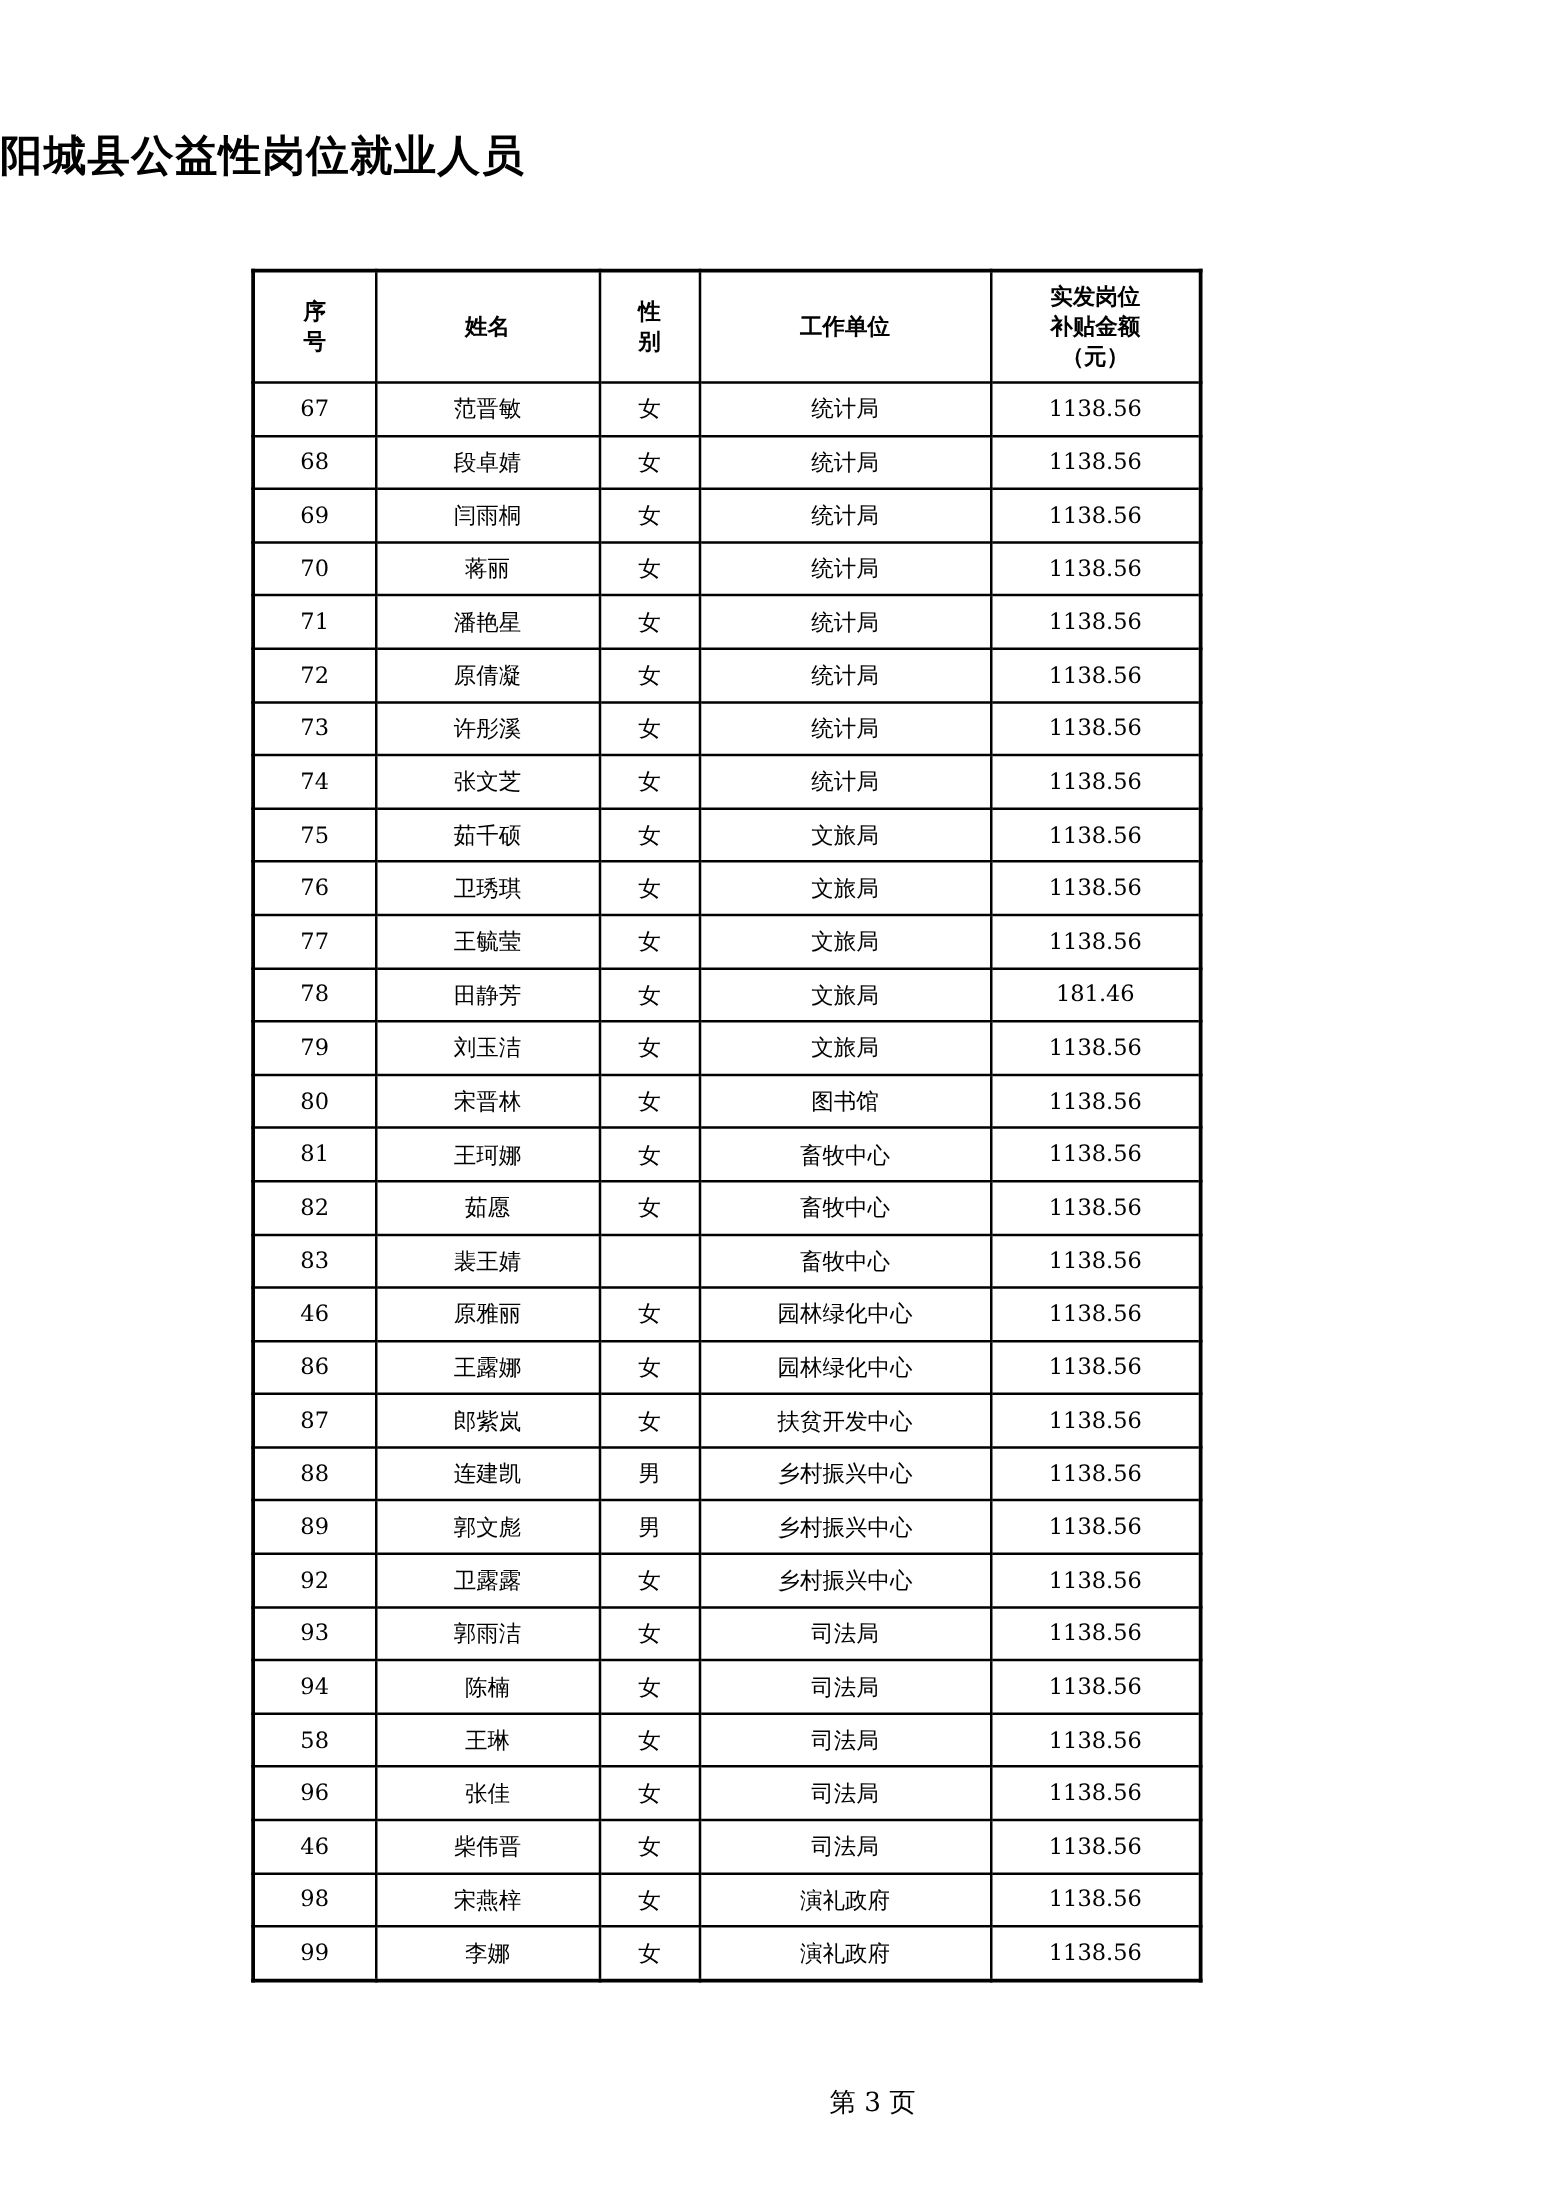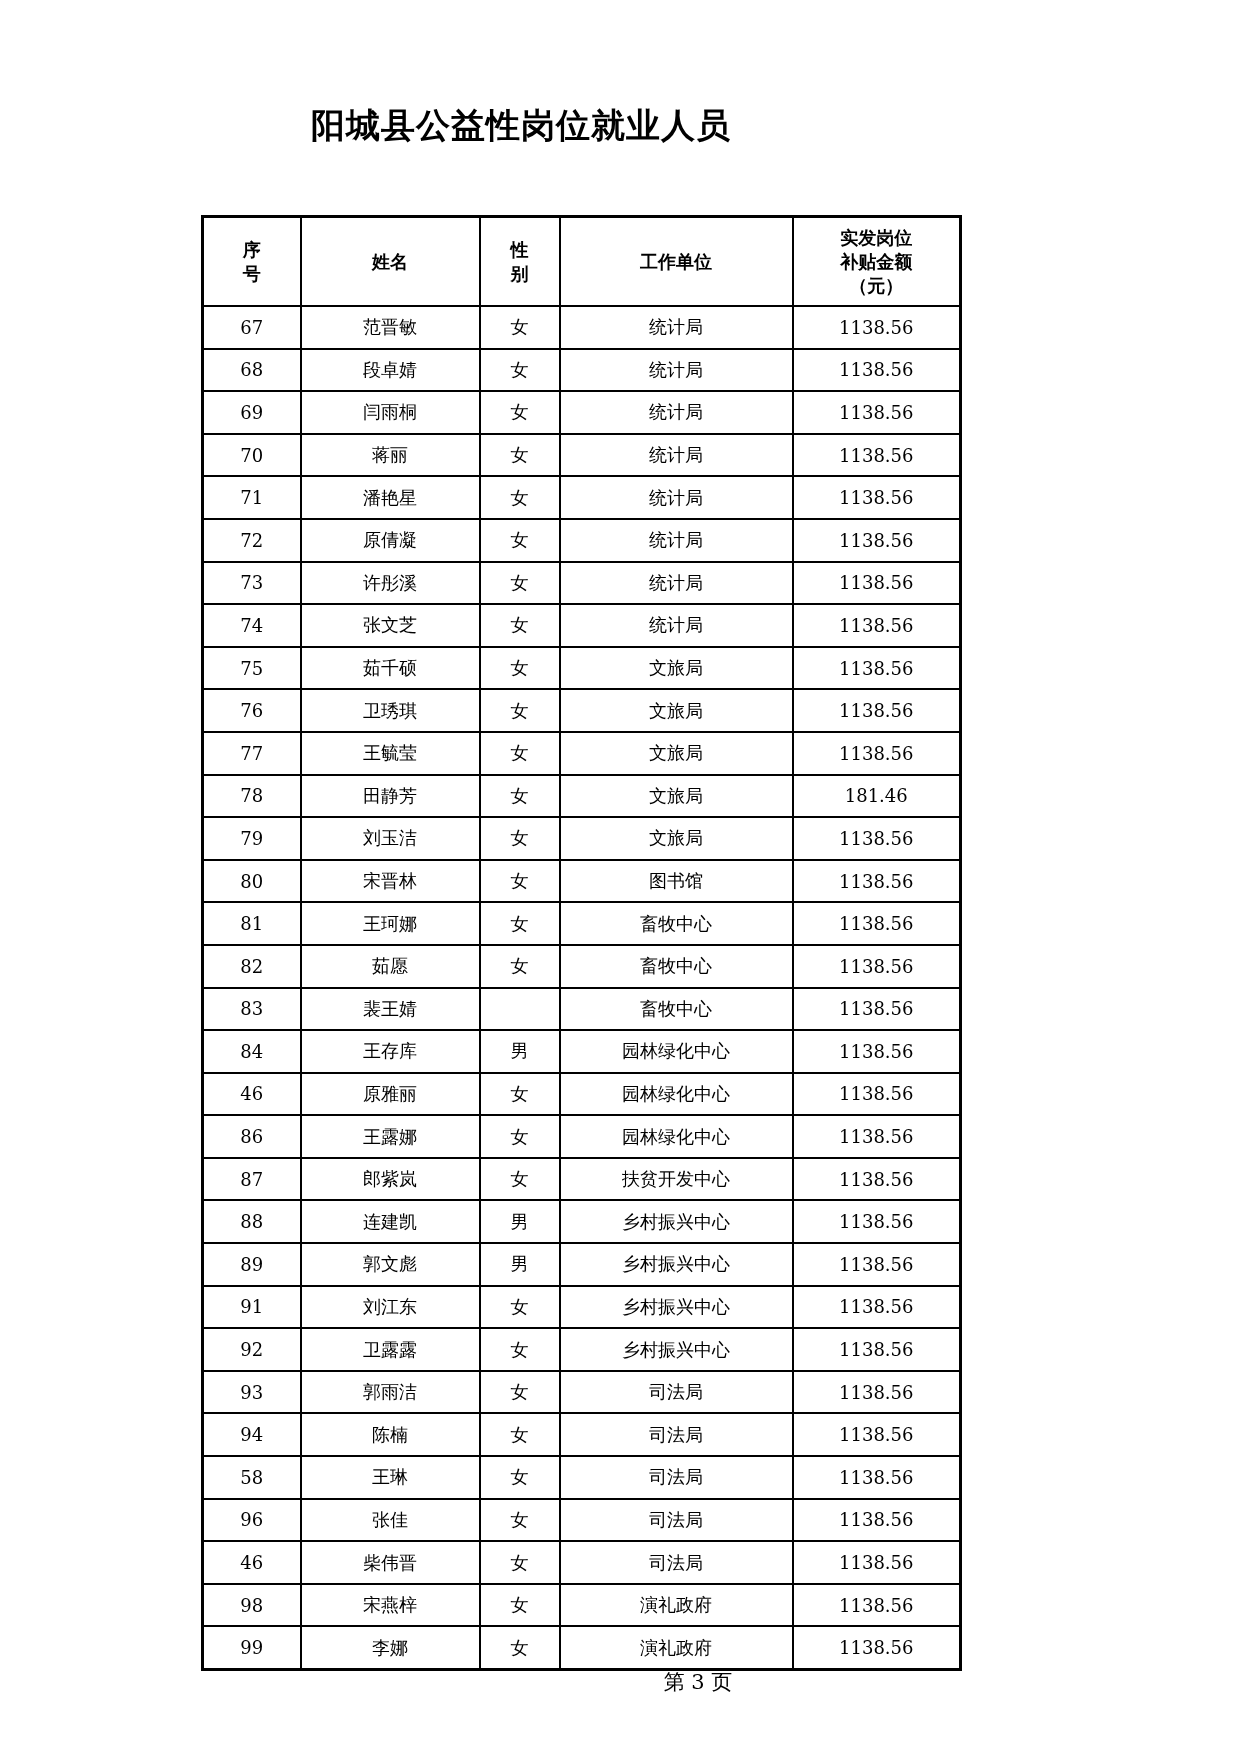--- a/index.html
+++ b/index.html
@@ -12,21 +12,20 @@
     width: 1241px;
     height: 1754px;
     color: #000;
     font-family: "DejaVu Serif", serif;
   }
   .title-wrap {
     position: absolute;
     top: 100px;
     left: 0;
     width: 1042px; 
-    text-align: center;
     font-family: "DejaVu Sans", sans-serif;
     font-weight: bold;
     font-size: 34px;
     line-height: 50px;
     letter-spacing: 1px;
   }
   table.roster {
     position: absolute;
     left: 201px;
     top: 215px;
@@ -208,27 +207,20 @@
         <td>1138.56</td>
       </tr>
       <tr>
         <td>83</td>
         <td>裴王婧</td>
         <td></td>
         <td>畜牧中心</td>
         <td>1138.56</td>
       </tr>
       <tr>
-        <td>84</td>
-        <td>王存库</td>
-        <td>男</td>
-        <td>园林绿化中心</td>
-        <td>1138.56</td>
-      </tr>
-      <tr>
         <td>46</td>
         <td>原雅丽</td>
         <td>女</td>
         <td>园林绿化中心</td>
         <td>1138.56</td>
       </tr>
       <tr>
         <td>86</td>
         <td>王露娜</td>
         <td>女</td>
@@ -246,27 +238,20 @@
         <td>88</td>
         <td>连建凯</td>
         <td>男</td>
         <td>乡村振兴中心</td>
         <td>1138.56</td>
       </tr>
       <tr>
         <td>89</td>
         <td>郭文彪</td>
         <td>男</td>
-        <td>乡村振兴中心</td>
-        <td>1138.56</td>
-      </tr>
-      <tr>
-        <td>91</td>
-        <td>刘江东</td>
-        <td>女</td>
         <td>乡村振兴中心</td>
         <td>1138.56</td>
       </tr>
       <tr>
         <td>92</td>
         <td>卫露露</td>
         <td>女</td>
         <td>乡村振兴中心</td>
         <td>1138.56</td>
       </tr>

